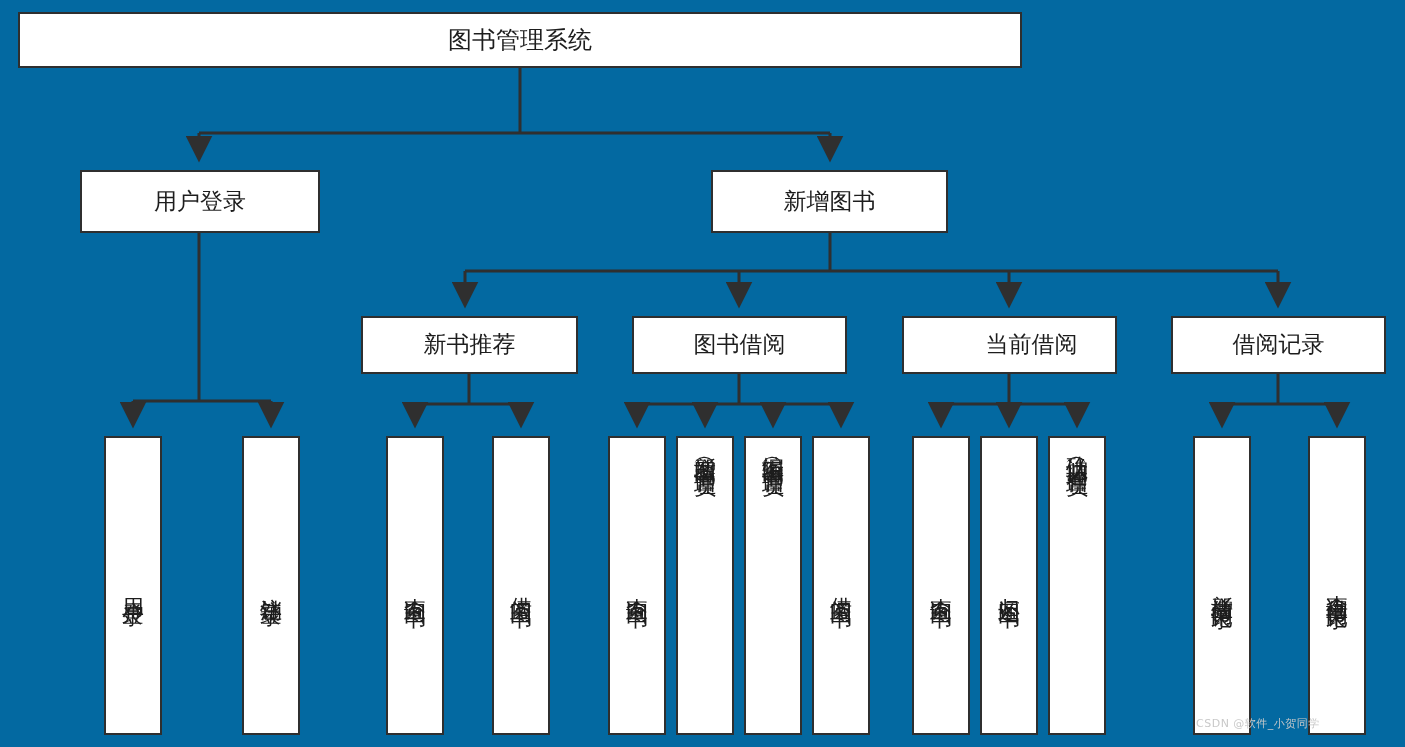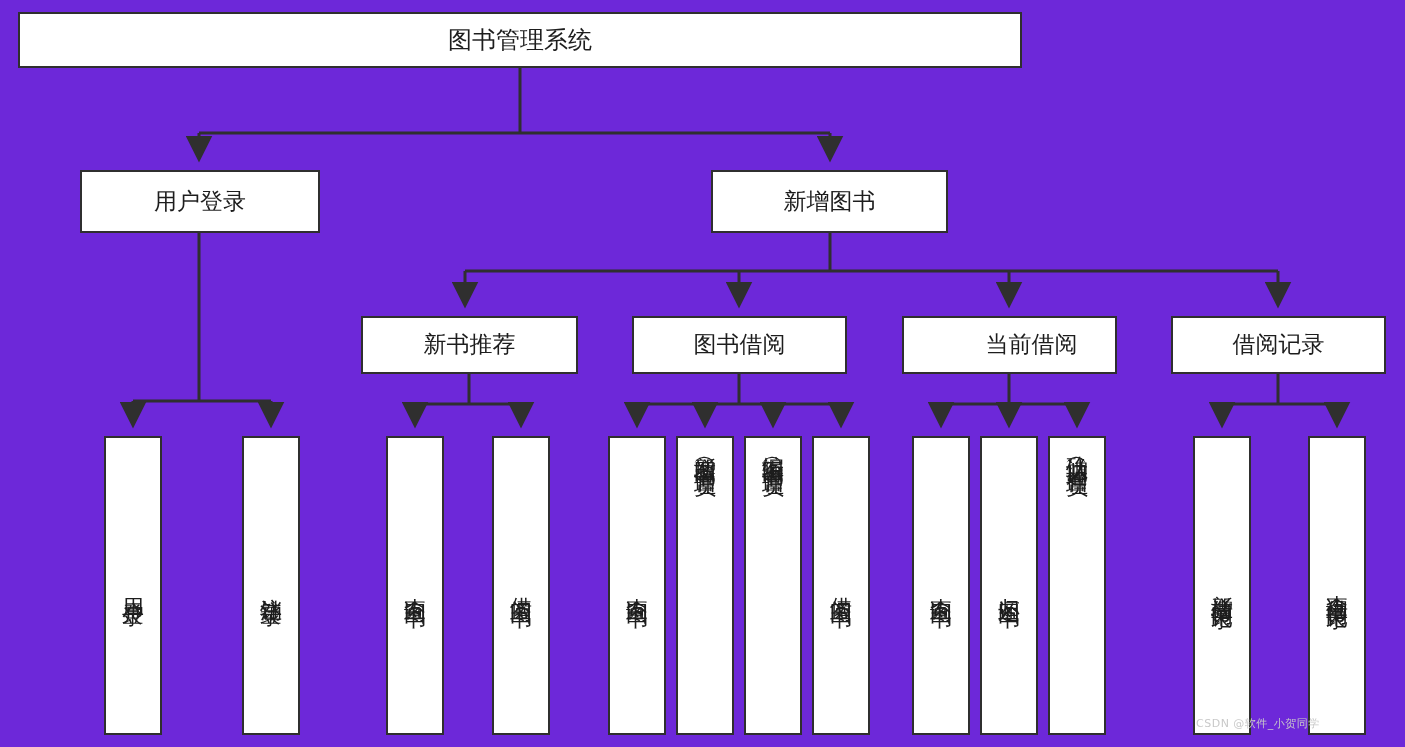--- a/index.html
+++ b/index.html
@@ -7,21 +7,21 @@
     padding: 0;
     background: #ffffff;
   }
   body {
     font-family: "DejaVu Sans", "Liberation Sans", sans-serif;
   }
   #canvas {
     position: relative;
     width: 1405px;
     height: 747px;
-    background: #6d28d9;
+    background: #0369a1;
     overflow: hidden;
   }
   svg#wires {
     position: absolute;
     left: 0;
     top: 0;
     width: 1405px;
     height: 747px;
     pointer-events: none;
   }

